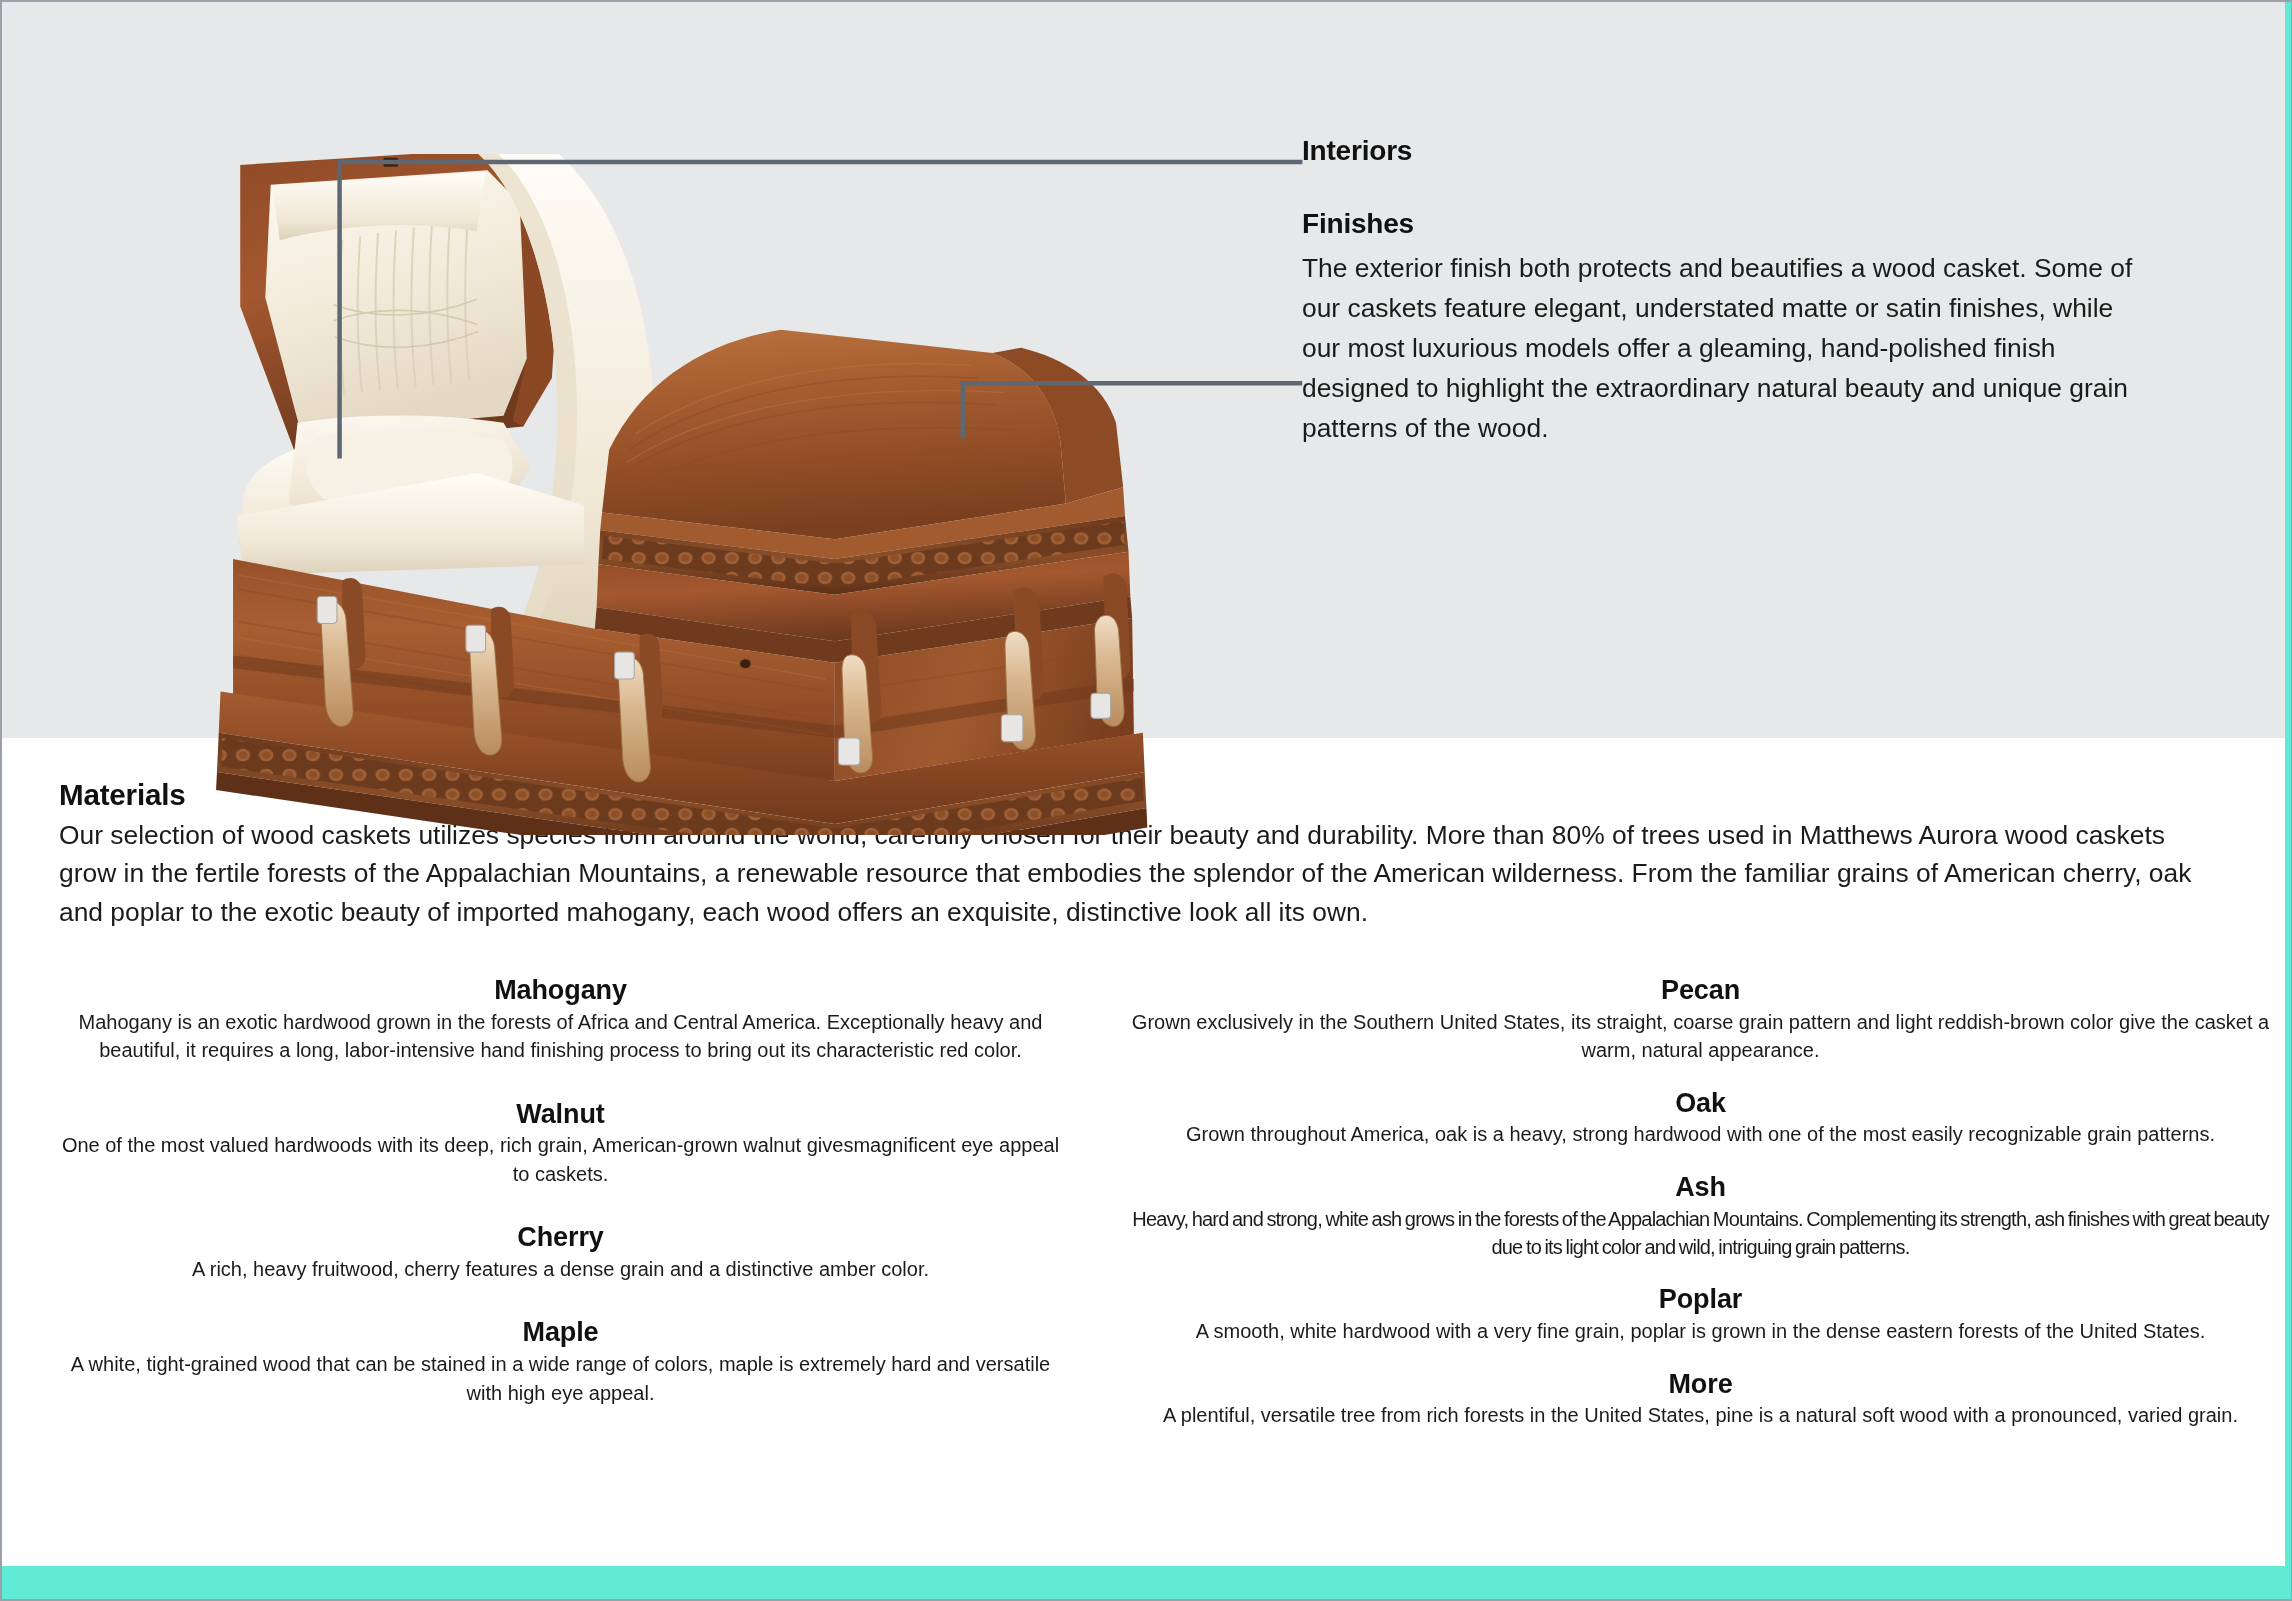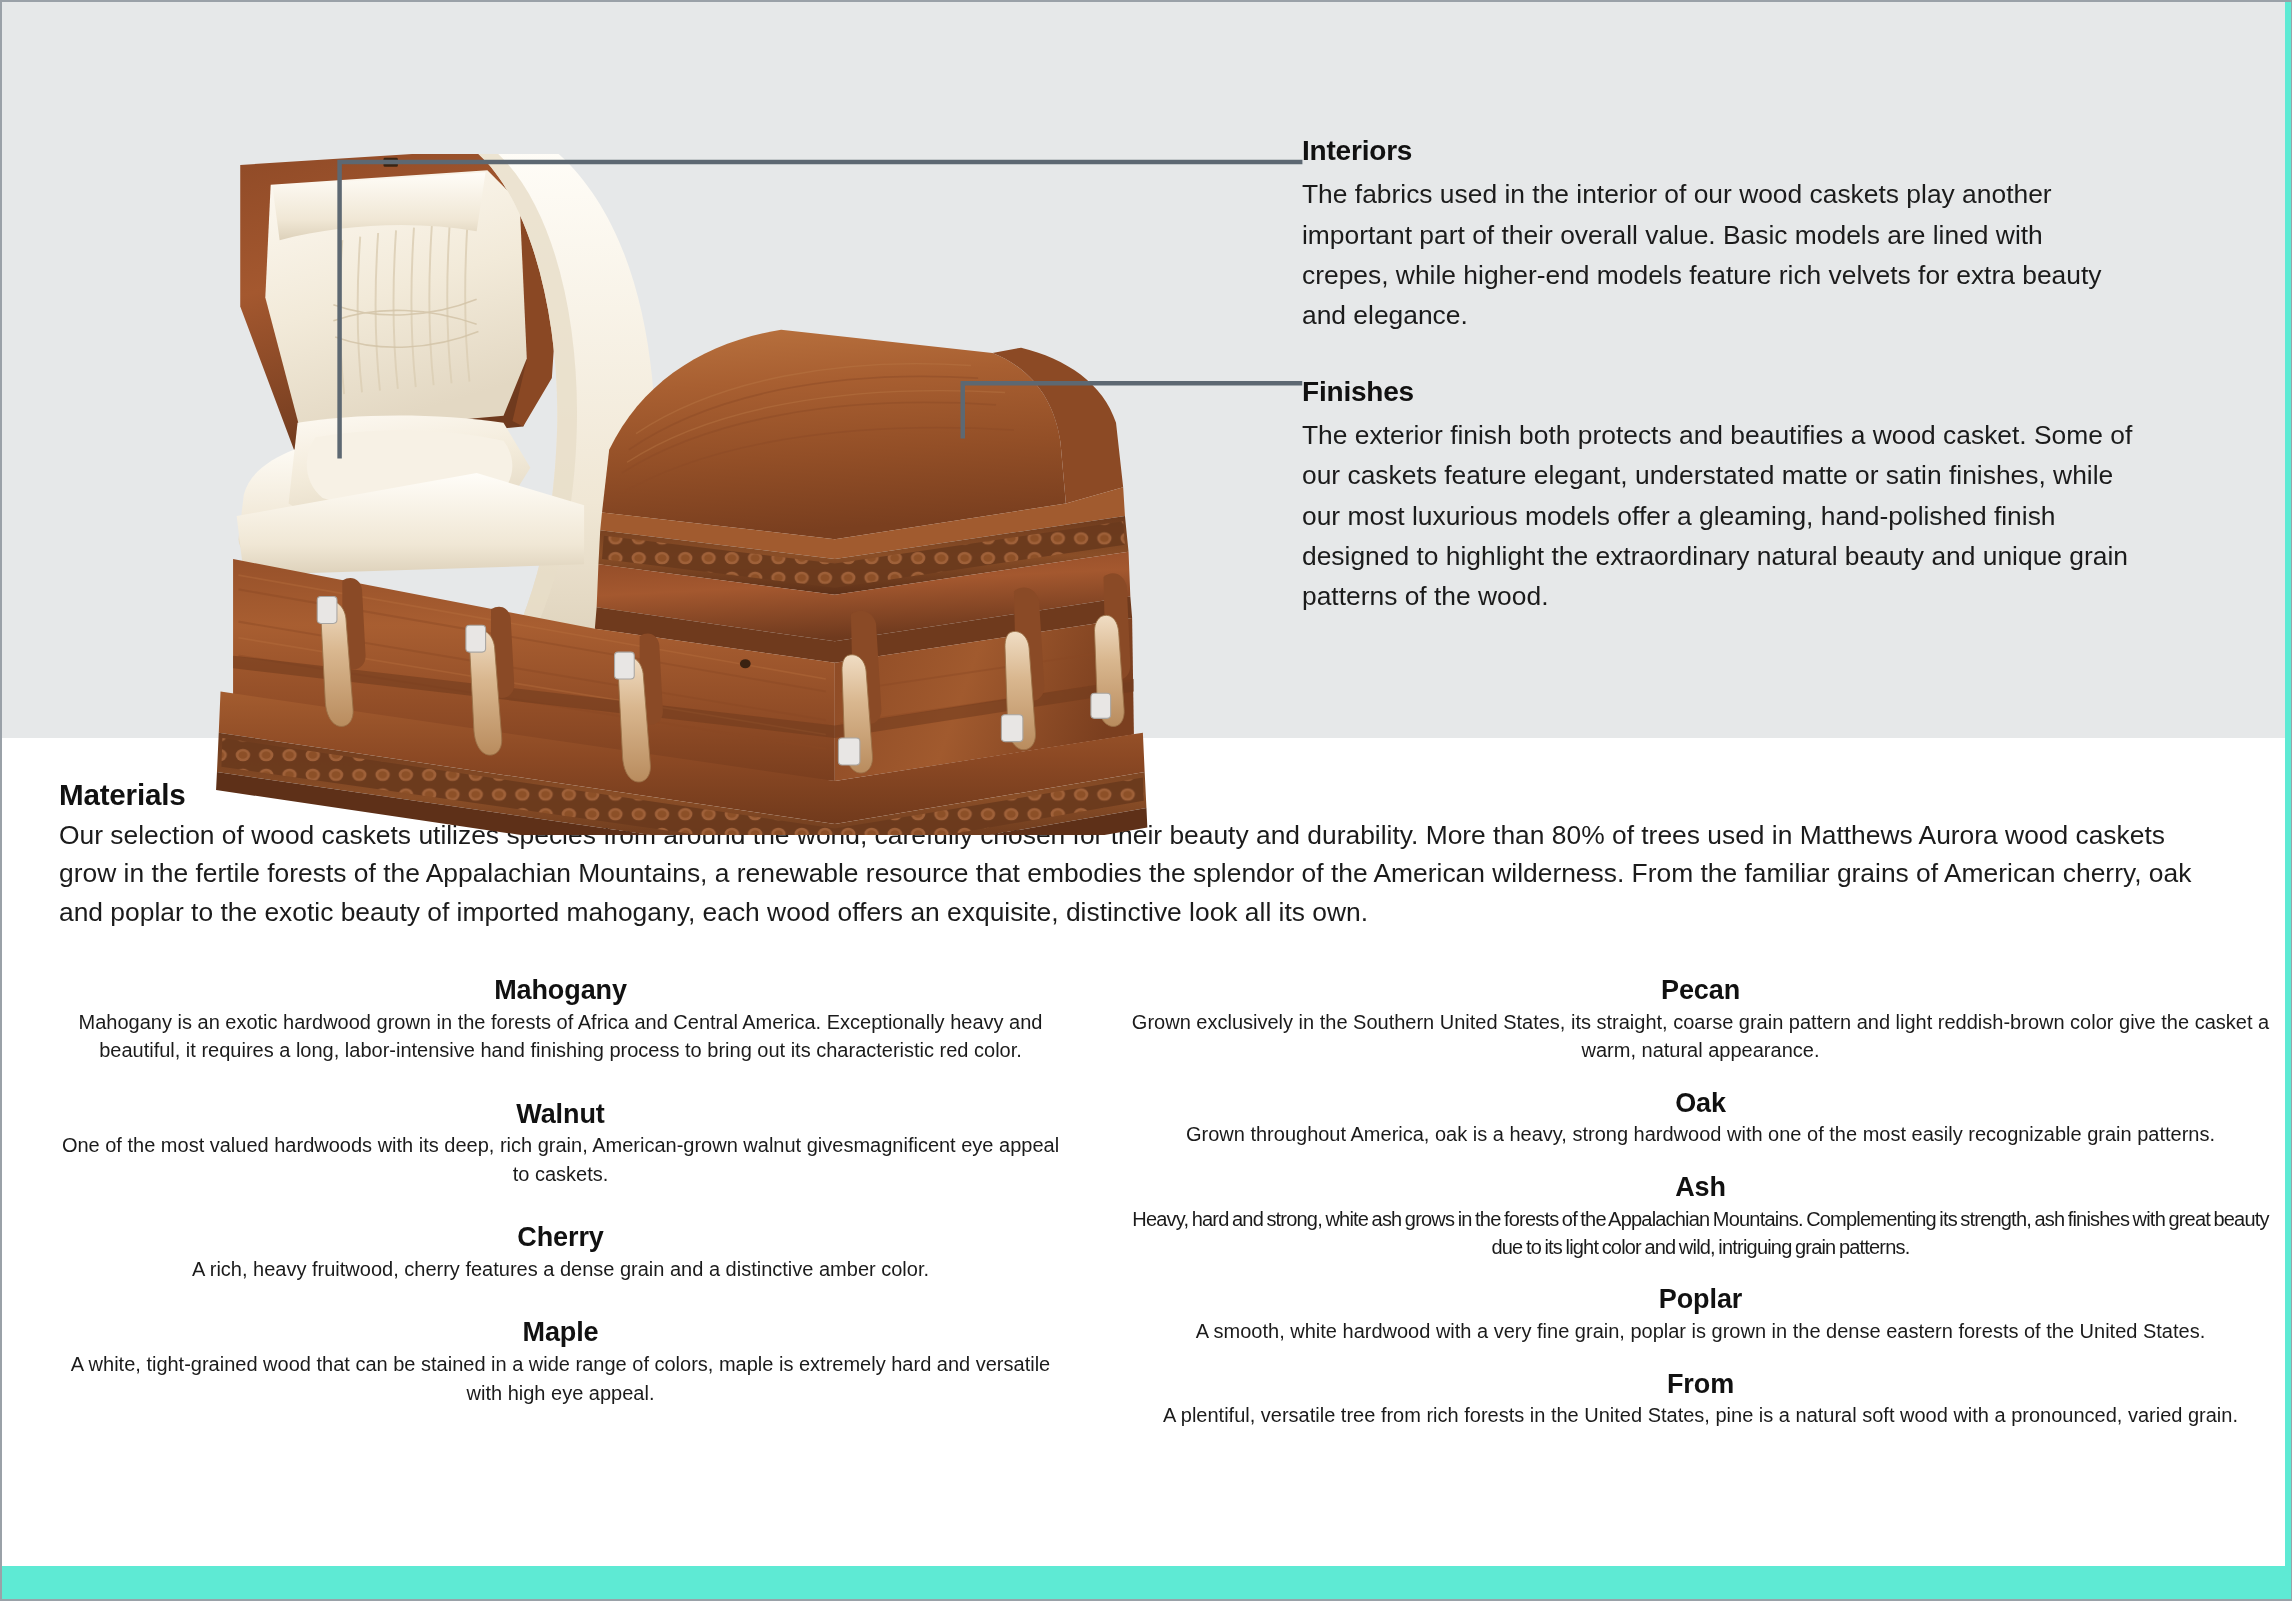--- a/index.html
+++ b/index.html
@@ -358,21 +358,20 @@
   <div class="leader" style="left:956px; top:374px; width:349px; height:67px;">
     <svg width="349" height="67" viewBox="0 0 390 75">
       <path d="M5 70 L5 8 L385 8" fill="none" stroke="#5d6872" stroke-width="5"></path>
     </svg>
   </div>
 
   <div class="callouts">
 
     <div class="callout">
       <h3 class="callout-title">Interiors</h3>
-      <p class="callout-body">The fabrics used in the interior of our wood caskets play another important part of their overall value. Basic models are lined with crepes, while higher-end models feature rich velvets for extra beauty and elegance.</p>
     </div>
 
     <div class="callout" style="margin-top:41px;">
       <h3 class="callout-title">Finishes</h3>
       <p class="callout-body">The exterior finish both protects and beautifies a wood casket. Some of our caskets feature elegant, understated matte or satin finishes, while our most luxurious models offer a gleaming, hand-polished finish designed to highlight the extraordinary natural beauty and unique grain patterns of the wood.</p>
     </div>
 
   </div>
 
   <div class="materials">
@@ -423,21 +422,21 @@
             <h4 class="wood-name">Ash</h4>
             <p class="wood-desc condensed">Heavy, hard and strong, white ash grows in the forests of the Appalachian Mountains. Complementing its strength, ash finishes with great beauty due to its light color and wild, intriguing grain patterns.</p>
           </div>
 
           <div class="wood-item" style="">
             <h4 class="wood-name">Poplar</h4>
             <p class="wood-desc">A smooth, white hardwood with a very fine grain, poplar is grown in the dense eastern forests of the United States.</p>
           </div>
 
           <div class="wood-item" style="margin-top:18px;">
-            <h4 class="wood-name">From</h4>
+            <h4 class="wood-name">More</h4>
             <p class="wood-desc">A plentiful, versatile tree from rich forests in the United States, pine is a natural soft wood with a pronounced, varied grain.</p>
           </div>
 
         </div>
 
       </div>
     </div>
   </div>
 
 </div>

